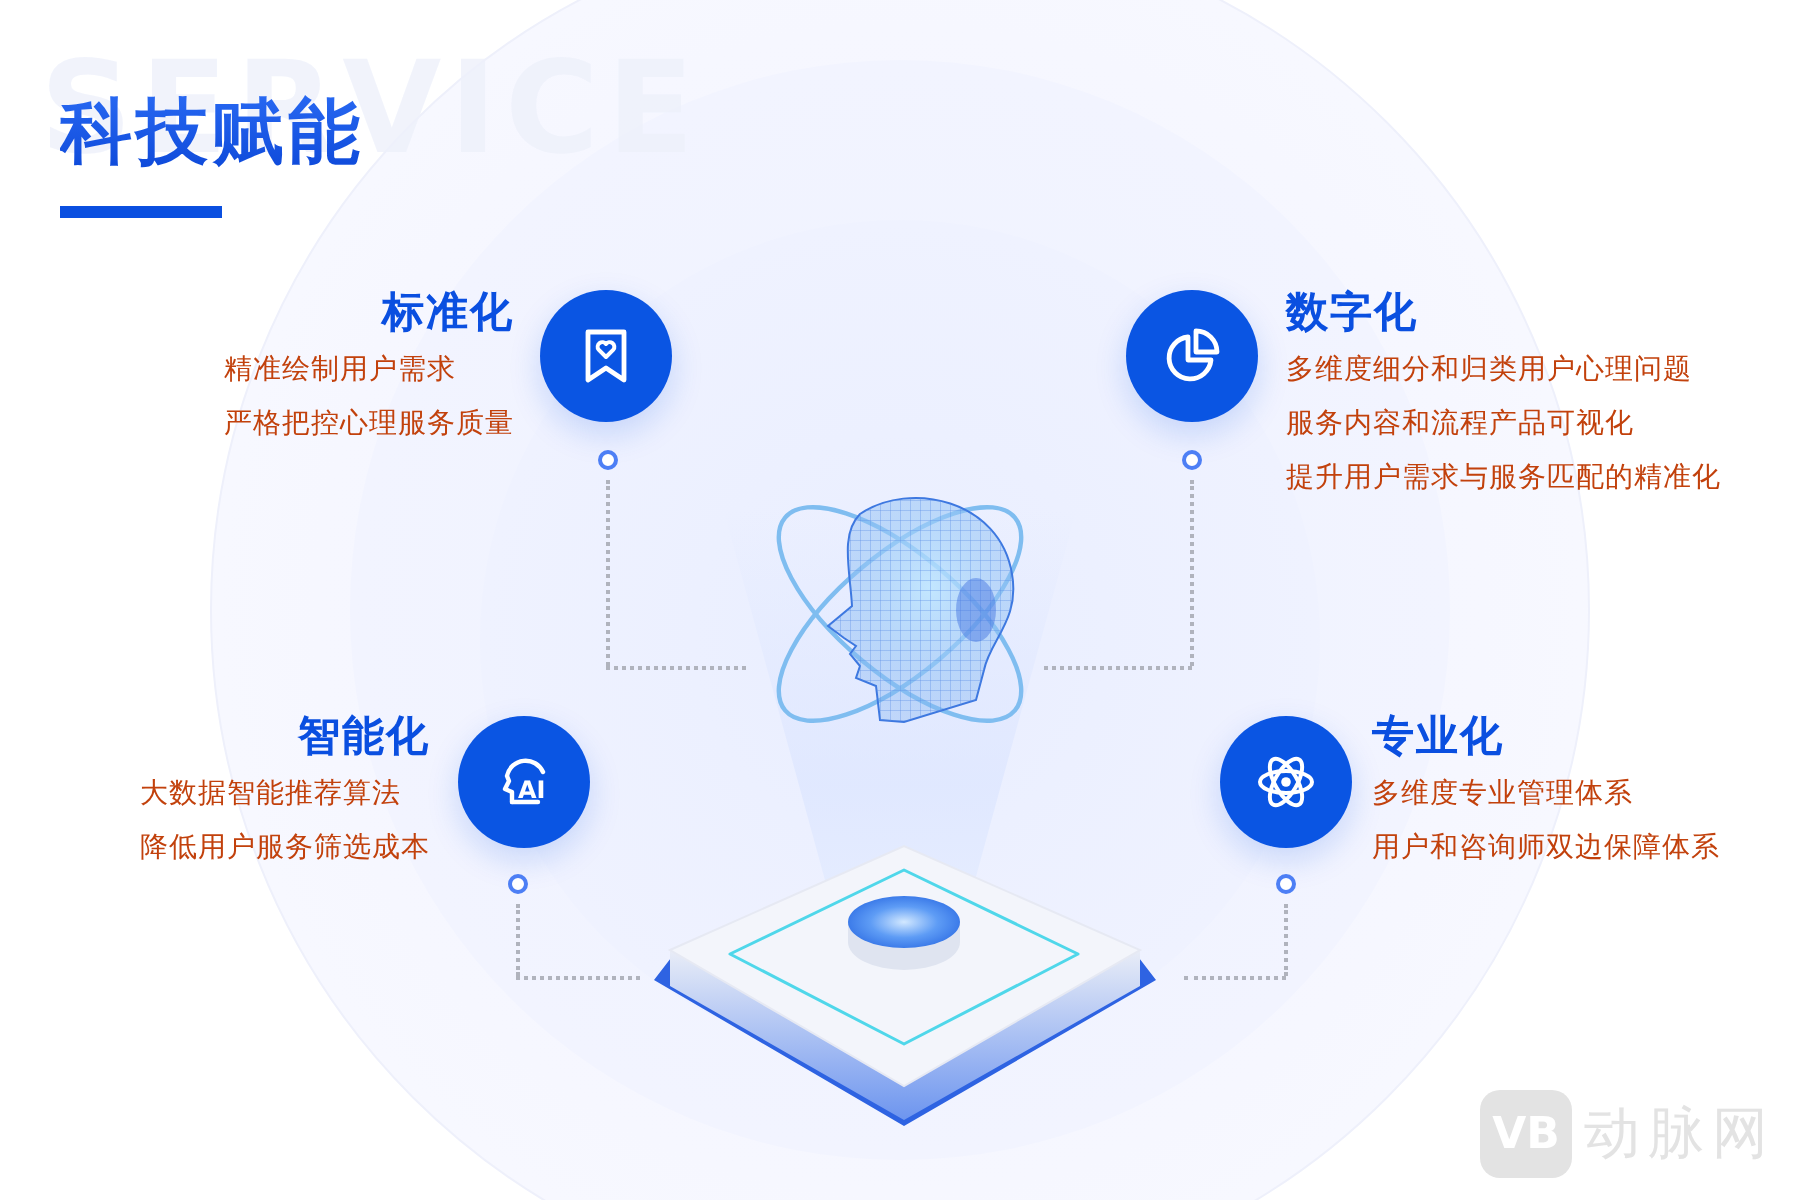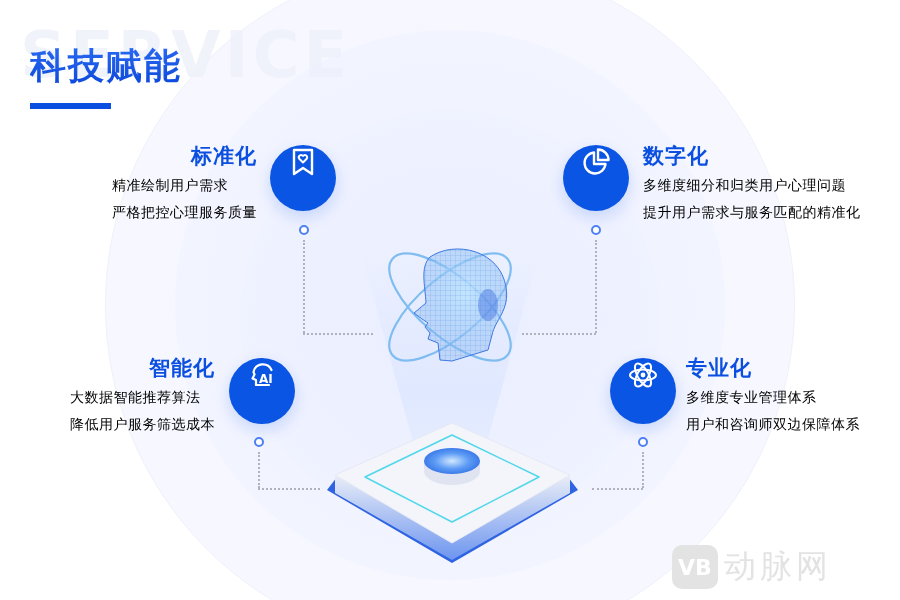--- a/index.html
+++ b/index.html
@@ -8,40 +8,40 @@
 
   .bg-circle { position:absolute; border-radius:50%; pointer-events:none; }
   .bg-c1 { left:105px; top:-40px; width:690px; height:690px; background:radial-gradient(circle at 50% 50%, #f3f5ff 0%, #f6f7ff 60%, #fafbff 100%); border:1px solid #eef0fb; }
   .bg-c2 { left:175px; top:30px; width:550px; height:550px; background:radial-gradient(circle, #eef2ff 0%, #f2f4ff 70%, #f5f6ff 100%); }
   .bg-c3 { left:240px; top:110px; width:420px; height:420px; background:radial-gradient(circle, #e9eeff 0%, #eff2ff 70%, #f3f5ff 100%); }
 
   .watermark { position:absolute; left:20px; top:18px; font-family:"DejaVu Sans",sans-serif; font-weight:bold; font-size:64px; letter-spacing:4px; color:#eef1fb; opacity:0.8; }
   .title { position:absolute; left:30px; top:42px; font-size:36px; font-weight:bold; color:#0a4fe0; letter-spacing:2px; background:linear-gradient(180deg,#2b6cf5,#0a45d6); -webkit-background-clip:text; background-clip:text; color:transparent; }
   .title-underline { position:absolute; left:30px; top:103px; width:81px; height:6px; background:#0a4fe0; }
 
-  .icon-circle { position:absolute; width:66px; height:66px; border-radius:50%; background:#0a55e3; display:flex; align-items:flex-start; justify-content:center; box-shadow:0 6px 16px rgba(10,85,227,0.18); }
+  .icon-circle { position:absolute; width:66px; height:66px; border-radius:50%; background:#0a55e3; display:flex; align-items:center; justify-content:center; box-shadow:0 6px 16px rgba(10,85,227,0.18); }
   .icon-circle svg { width:34px; height:34px; }
 
   .feature-title { position:absolute; font-size:21px; font-weight:bold; color:#0a4fe0; letter-spacing:1px; }
-  .feature-lines { position:absolute; font-size:14px; color:#000000; line-height:27px; letter-spacing:0.5px; }
+  .feature-lines { position:absolute; font-size:14px; color:#c2410c; line-height:27px; letter-spacing:0.5px; }
   .right-align { text-align:left; }
 
   .ring { position:absolute; width:10px; height:10px; border-radius:50%; border:2.5px solid #4d7ff5; background:#fff; }
   .dot-v { position:absolute; width:0; border-left:2px dotted #b0b3bd; }
   .dot-h { position:absolute; height:0; border-top:2px dotted #b0b3bd; }
 
   .beam { position:absolute; left:345px; top:255px; width:210px; height:230px; background:linear-gradient(180deg, rgba(220,230,255,0.0) 0%, rgba(215,226,255,0.55) 60%, rgba(230,238,255,0.9) 100%); clip-path:polygon(8% 0, 92% 0, 62% 100%, 38% 100%); }
 
   .head-wrap { position:absolute; left:370px; top:235px; width:160px; height:150px; }
 
   .platform { position:absolute; left:325px; top:405px; width:255px; height:160px; }
 
-  .logo { position:absolute; left:672px; top:545px; display:flex; align-items:center; gap:6px; }
+  .logo { position:absolute; left:740px; top:545px; display:flex; align-items:center; gap:6px; }
   .logo-badge { width:46px; height:44px; border-radius:10px; background:#e3e3e3; color:#fff; font-weight:bold; font-size:22px; display:flex; align-items:center; justify-content:center; font-family:"DejaVu Sans",sans-serif; }
-  .logo-text { font-size:32px; color:#e3e3e3; letter-spacing:4px; font-weight:normal; }
+  .logo-text { font-size:28px; color:#e3e3e3; letter-spacing:4px; font-weight:normal; }
 </style>
 </head>
 <body>
 
 <div class="bg-circle bg-c1"></div>
 <div class="bg-circle bg-c2"></div>
 <div class="bg-circle bg-c3"></div>
 
 <div class="watermark">SERVICE</div>
 <div class="title">科技赋能</div>
@@ -66,20 +66,21 @@
 
 <div class="icon-circle" style="left:563px; top:145px;">
   <svg viewBox="0 0 34 34">
     <path d="M15 7.5 A10.5 10.5 0 1 0 26.5 19 H15 Z" fill="none" stroke="#fff" stroke-width="2.4" stroke-linejoin="round"></path>
     <path d="M19 4.5 A10.5 10.5 0 0 1 29.5 15 H19 Z" fill="none" stroke="#fff" stroke-width="2.4" stroke-linejoin="round"></path>
   </svg>
 </div>
 <div class="feature-title" style="left:643px; top:142px;">数字化</div>
 <div class="feature-lines" style="left:643px; top:172px;">
   <div>多维度细分和归类用户心理问题</div>
+  <div>服务内容和流程产品可视化</div>
   <div>提升用户需求与服务匹配的精准化</div>
 </div>
 <div class="ring" style="left:591px; top:225px;"></div>
 <div class="dot-v" style="left:595px; top:240px; height:93px;"></div>
 <div class="dot-h" style="left:522px; top:333px; width:74px;"></div>
 
 <div class="feature-title right-align" style="right:685px; top:354px;">智能化</div>
 <div class="feature-lines right-align" style="right:685px; top:384px;">
   <div>大数据智能推荐算法</div>
   <div>降低用户服务筛选成本</div>

